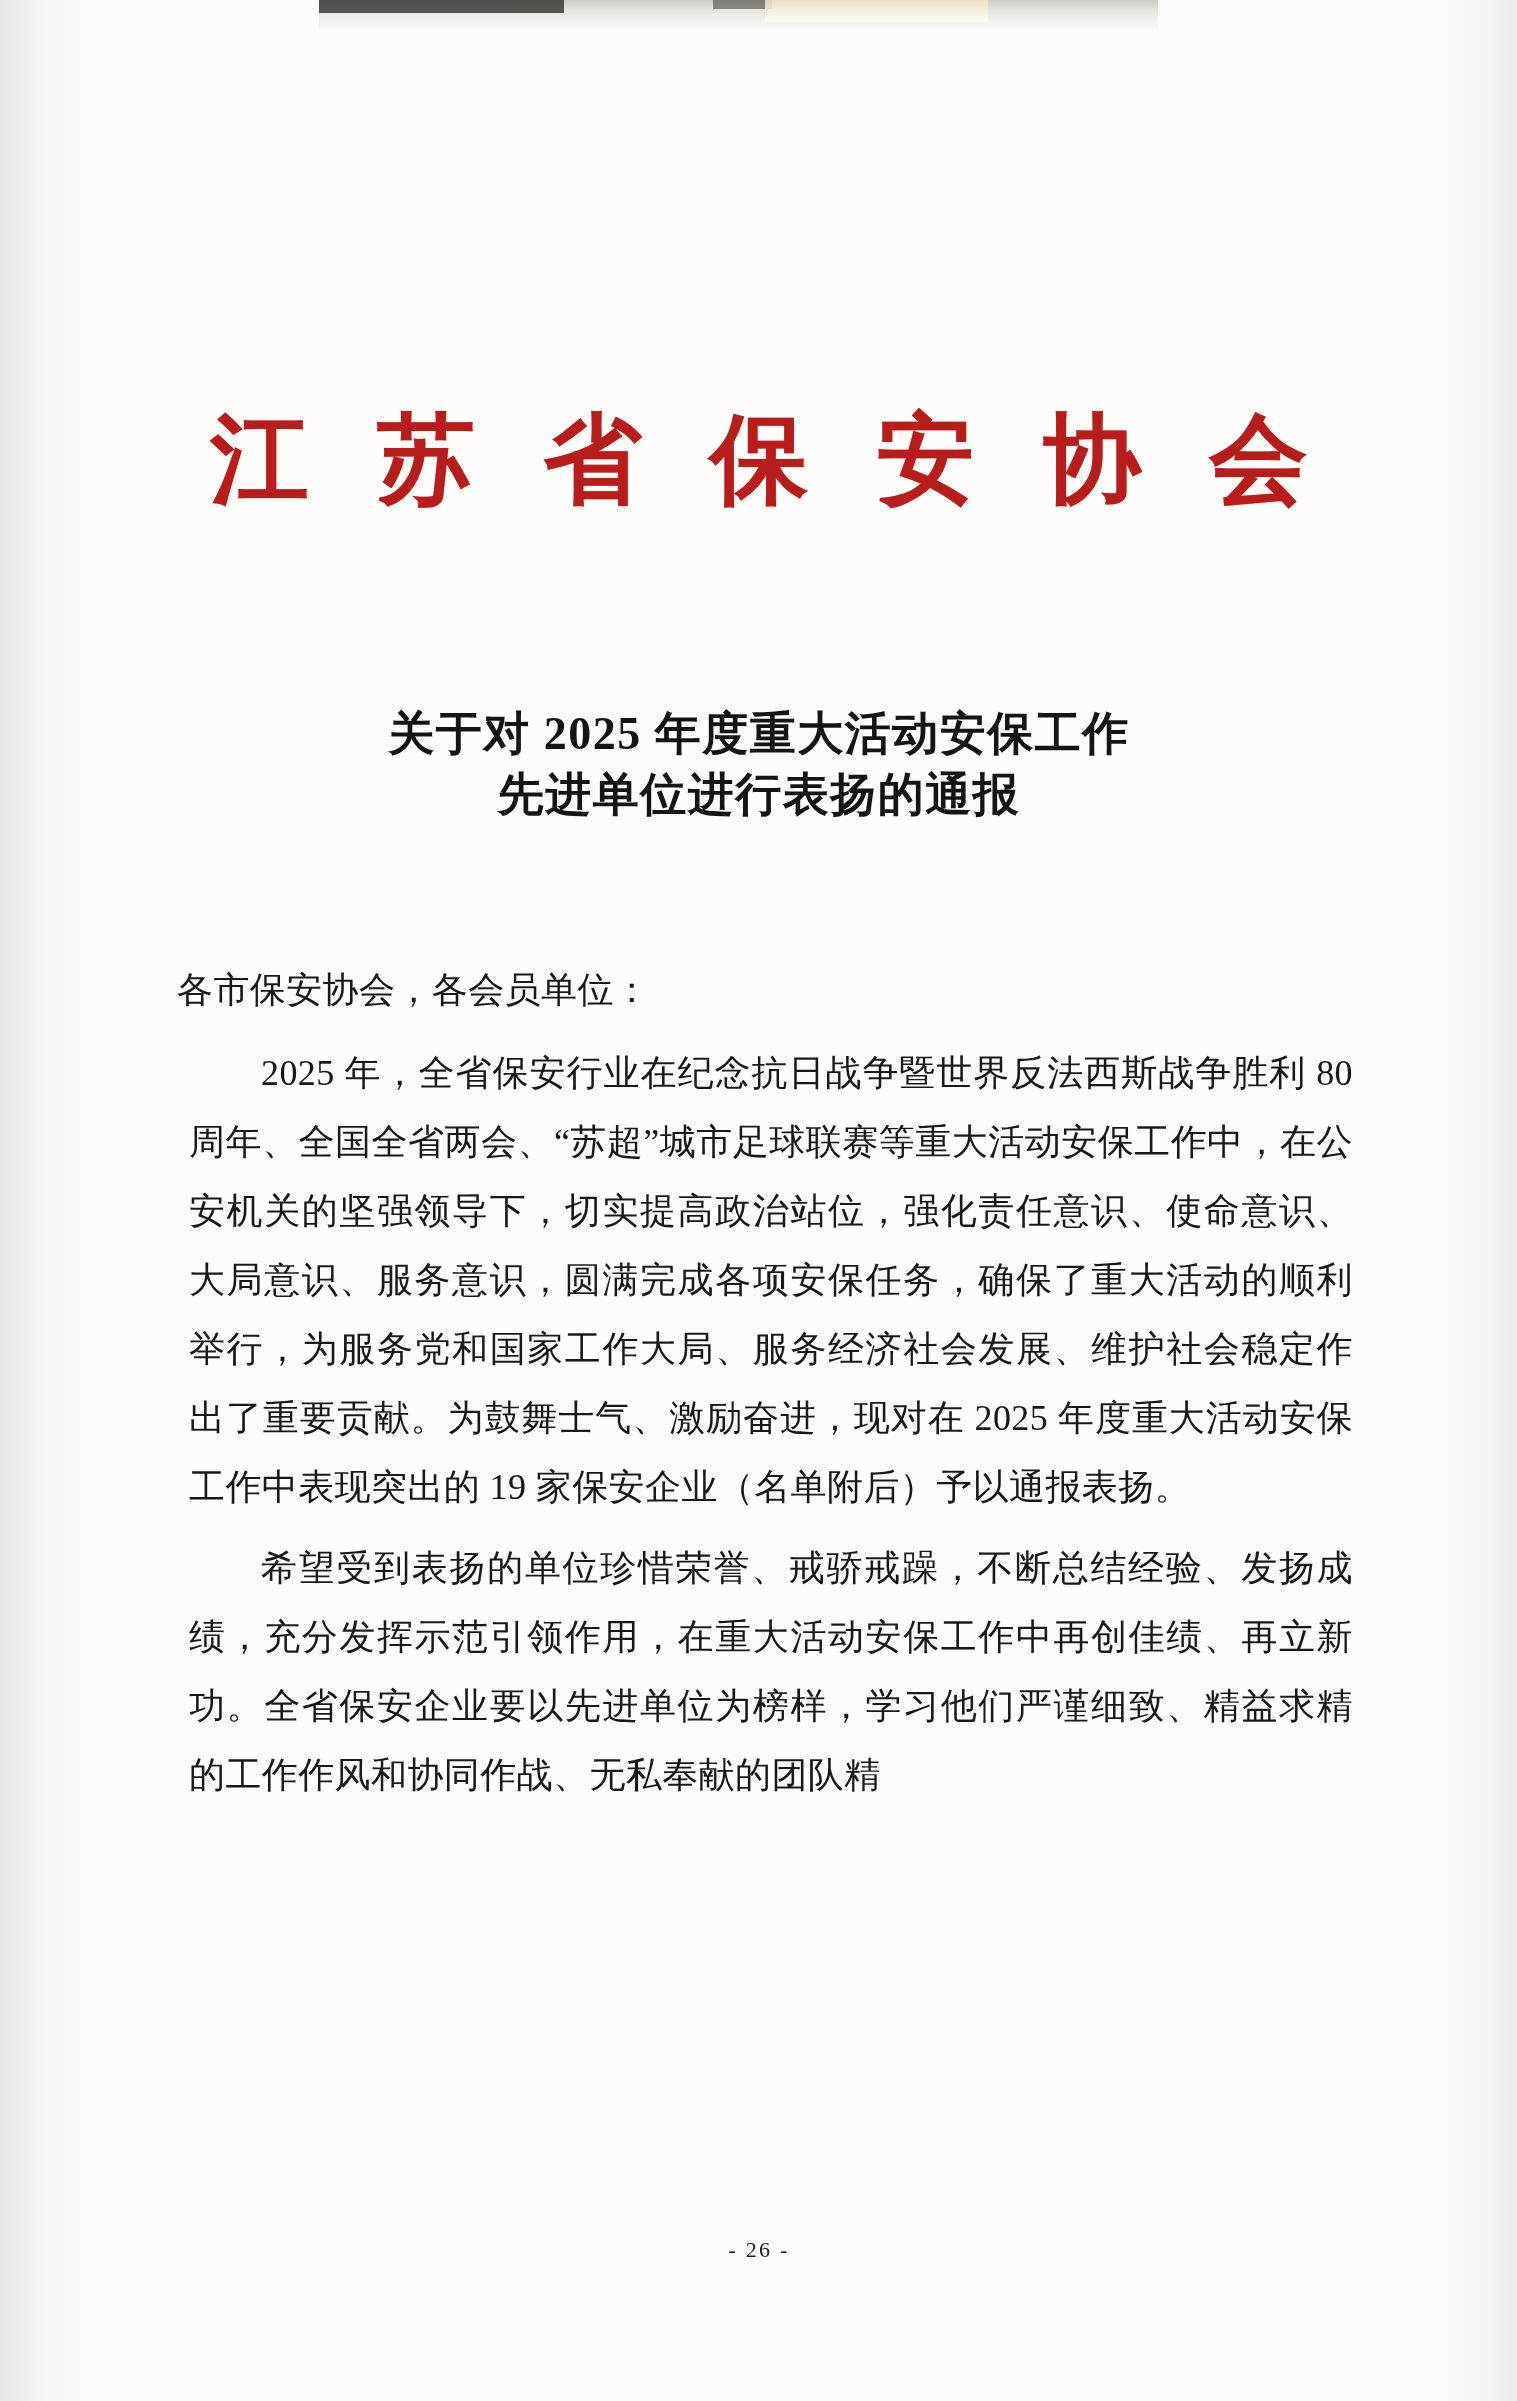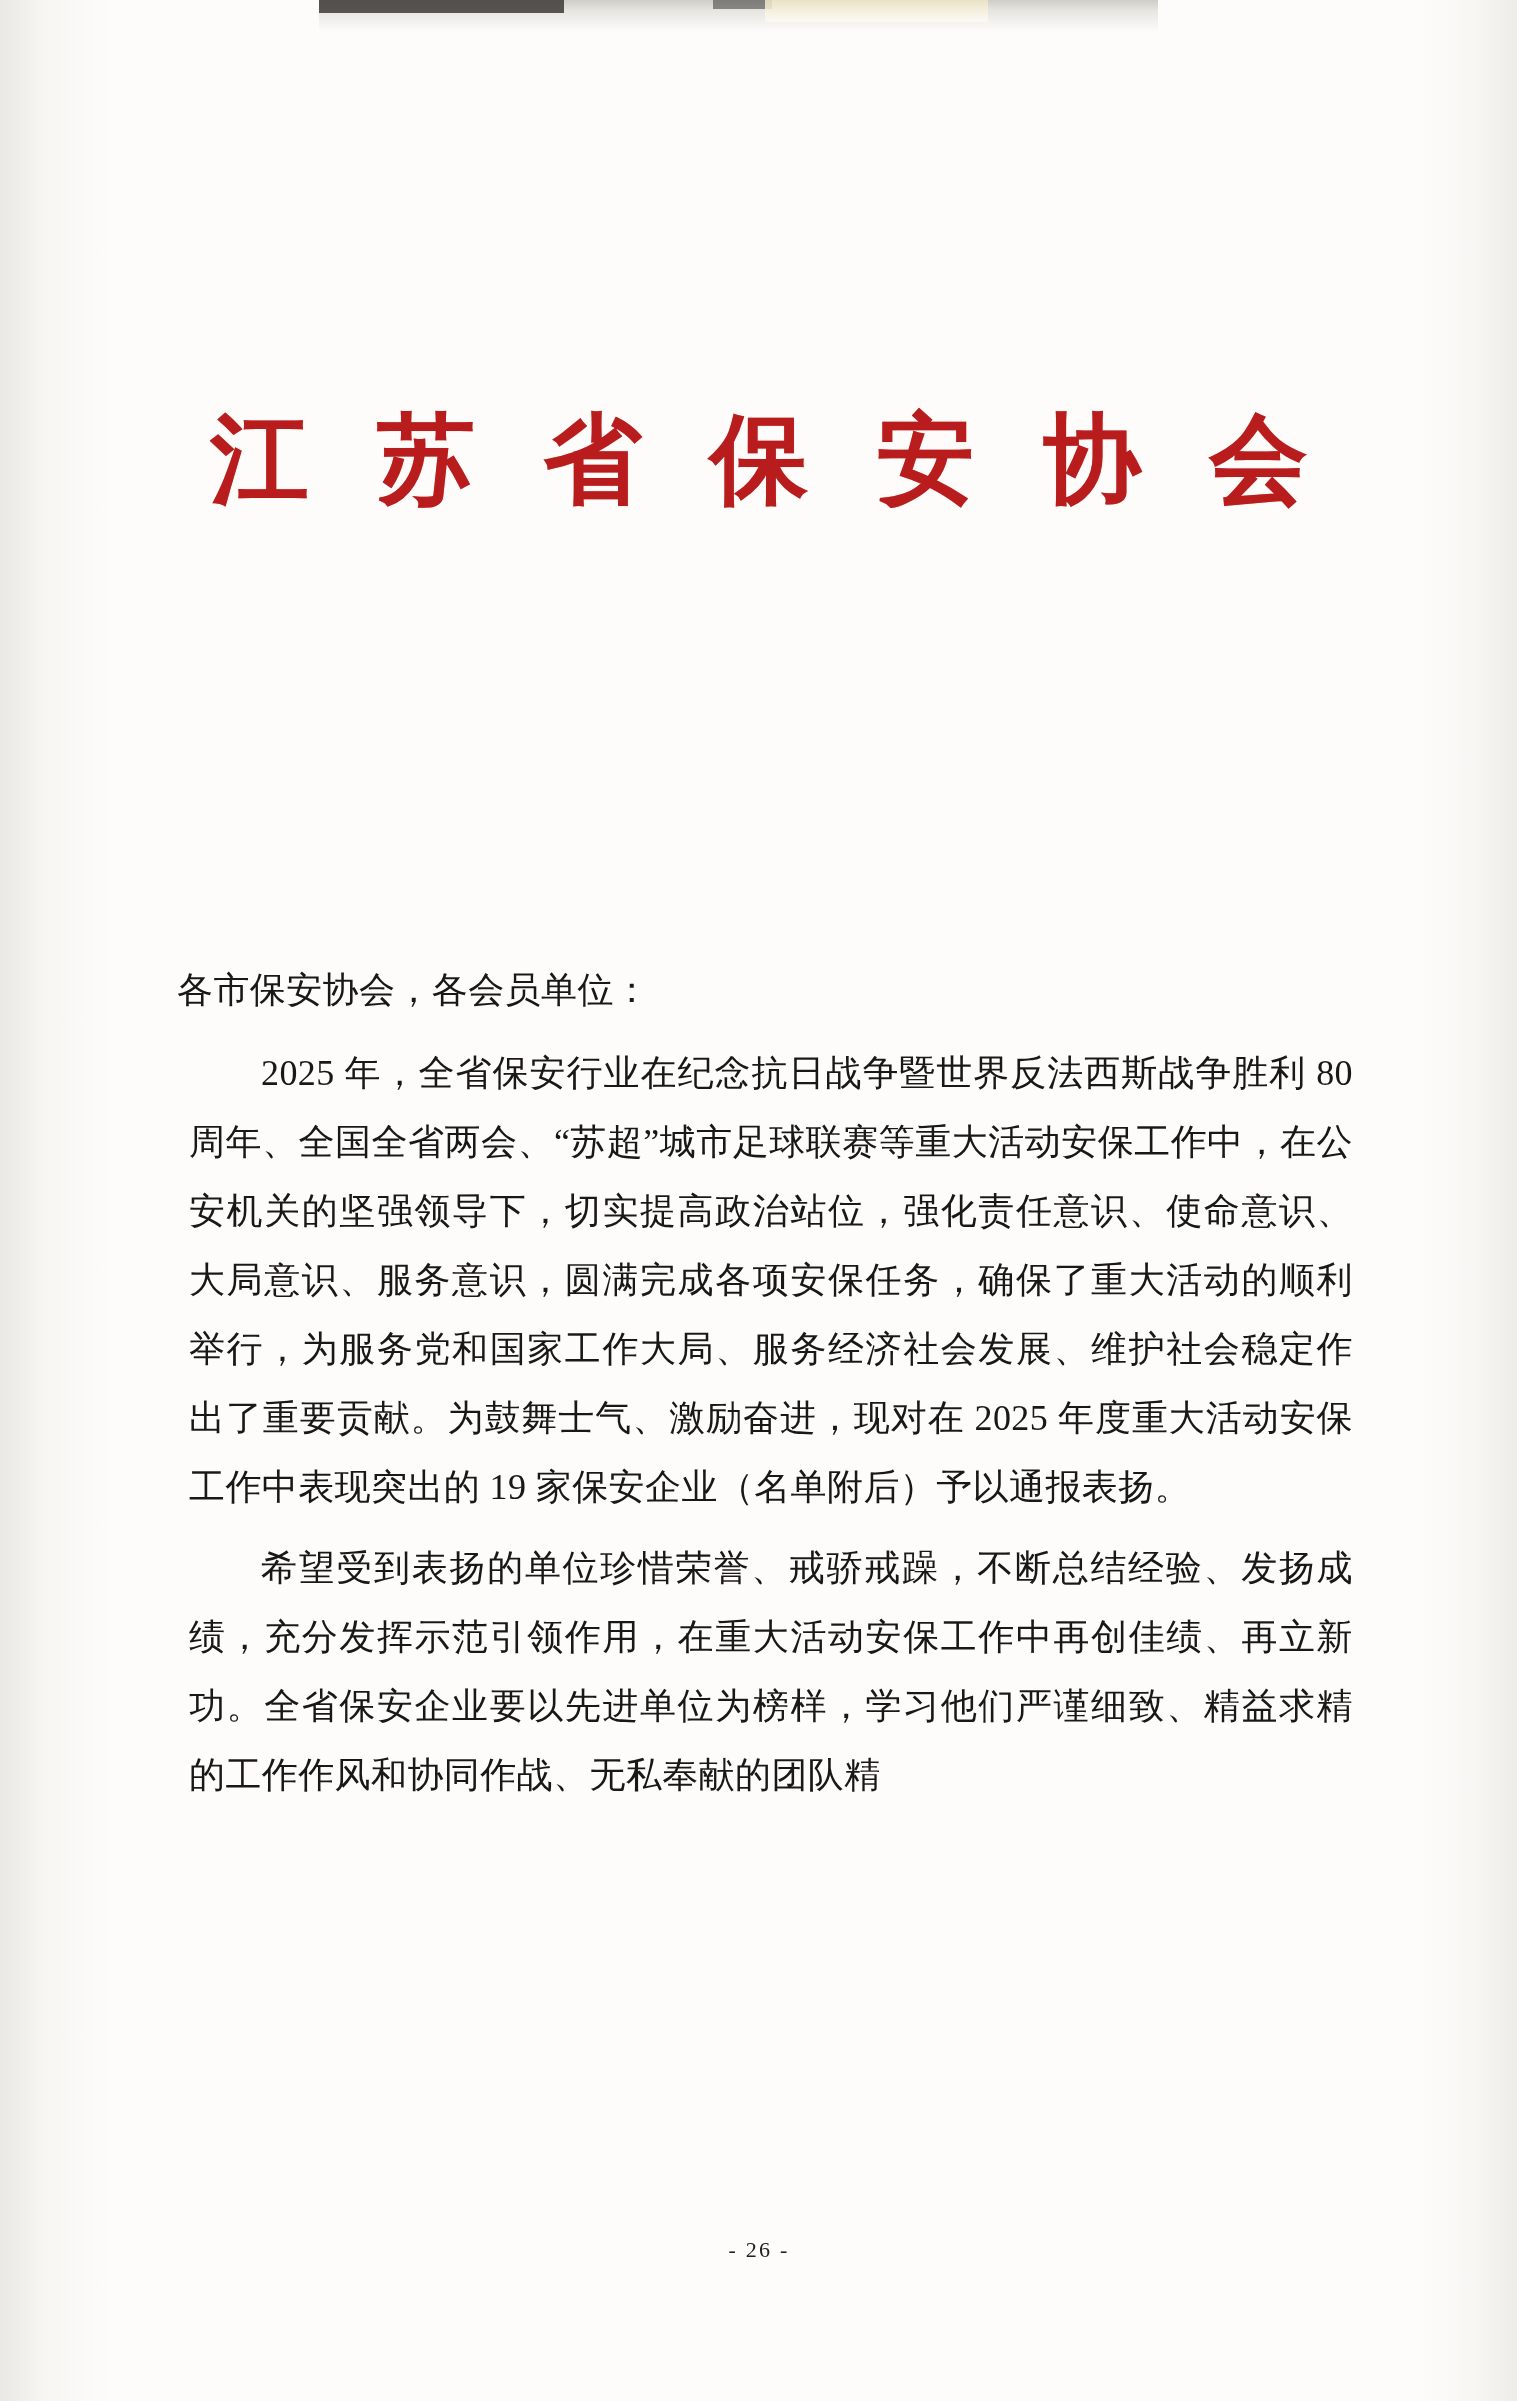--- a/index.html
+++ b/index.html
@@ -145,20 +145,22 @@
   <div class="scan-top-artifact"></div>
   <div class="scan-top-dark"></div>
   <div class="scan-top-dark2"></div>
   <div class="scan-top-yellow"></div>
 
   <div class="content">
 
     <div class="masthead">江 苏 省 保 安 协 会</div>
 
     <div class="doc-title">
+      <span class="line">关于对 2025 年度重大活动安保工作</span>
+      <span class="line">先进单位进行表扬的通报</span>
     </div>
 
     <div class="body-block">
       <p class="salutation">各市保安协会，各会员单位：</p>
       <p class="para">2025 年，全省保安行业在纪念抗日战争暨世界反法西斯战争胜利 80 周年、全国全省两会、“苏超”城市足球联赛等重大活动安保工作中，在公安机关的坚强领导下，切实提高政治站位，强化责任意识、使命意识、大局意识、服务意识，圆满完成各项安保任务，确保了重大活动的顺利举行，为服务党和国家工作大局、服务经济社会发展、维护社会稳定作出了重要贡献。为鼓舞士气、激励奋进，现对在 2025 年度重大活动安保工作中表现突出的 19 家保安企业（名单附后）予以通报表扬。</p>
       <p class="para">希望受到表扬的单位珍惜荣誉、戒骄戒躁，不断总结经验、发扬成绩，充分发挥示范引领作用，在重大活动安保工作中再创佳绩、再立新功。全省保安企业要以先进单位为榜样，学习他们严谨细致、精益求精的工作作风和协同作战、无私奉献的团队精</p>
     </div>
 
     <div class="page-number">- 26 -</div>
 

